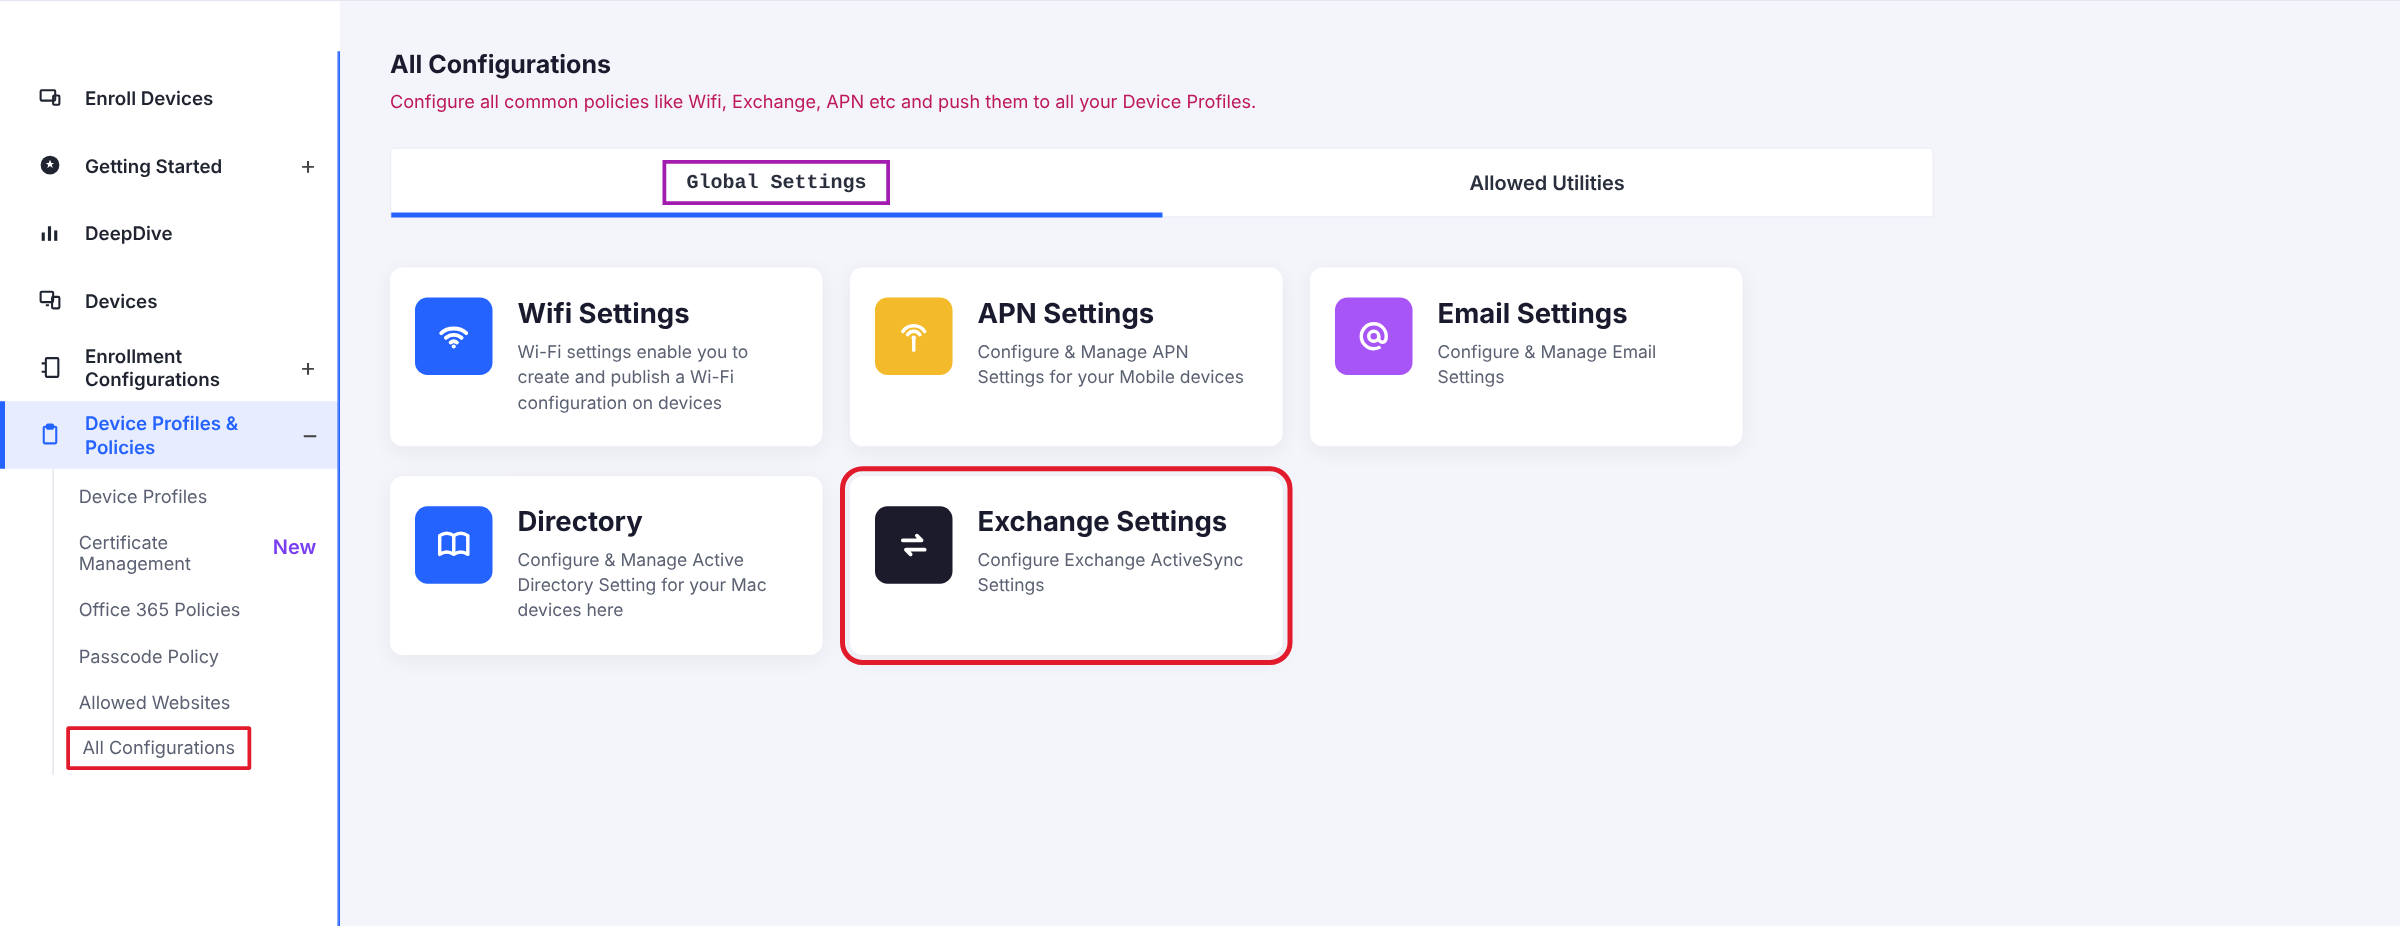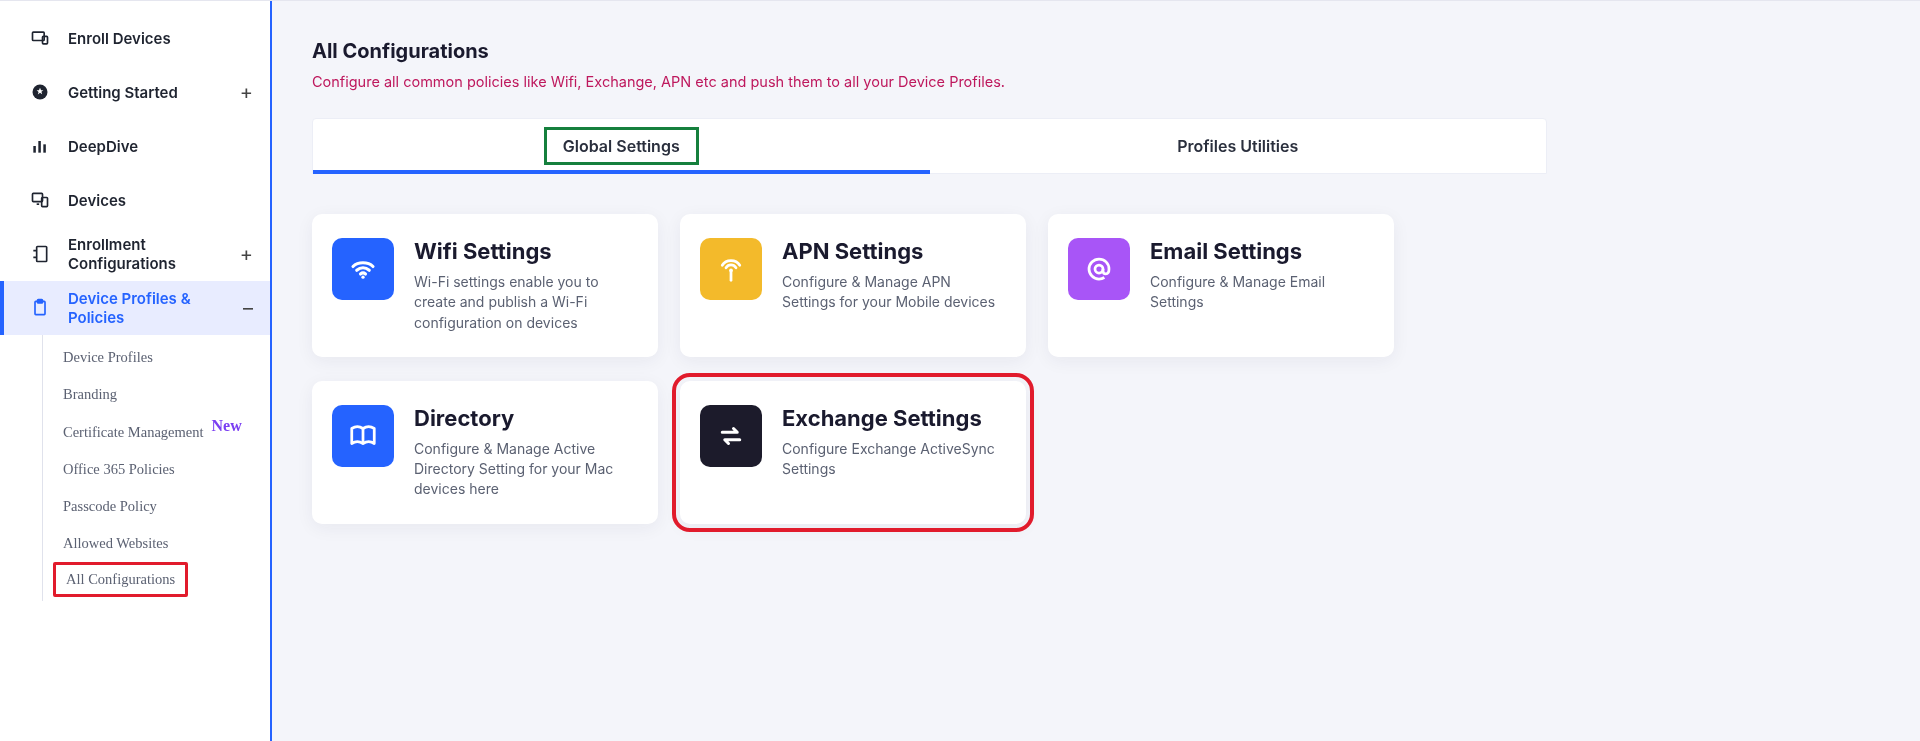--- a/index.html
+++ b/index.html
@@ -29,20 +29,21 @@
 
   
   .sidebar {
     width: 272px;
     flex: 0 0 272px;
     background: #fff;
     border-right: 2px solid var(--accent-blue);
     border-right-width: 1px;
     position: relative;
     padding-top: 10px;
+    margin-top: 40px;
   }
   .sidebar::after {
     content:"";
     position:absolute; top:0; right:0; bottom:0; width:1px;
     background: var(--accent-blue);
   }
 
   .nav-item {
     display: flex;
     align-items: center;
@@ -69,21 +70,20 @@
   .nav-icon {
     width: 20px; height: 20px; display:inline-flex; align-items:center; justify-content:center;
     color:#1f2430;
   }
   .nav-item.active .nav-icon { color: var(--accent-blue); }
 
   .sub-list {
     margin-left: 42px;
     border-left: 1px solid #e0e2ec;
     padding: 4px 0 4px 0;
-    font-family: Liberation Serif, serif;
   }
   .sub-item {
     display:flex; align-items:center;
     padding: 10px 18px 10px 20px;
     font-size: 14.5px;
     color: #5b6172;
     cursor:pointer;
     gap:8px;
     position:relative;
   }
@@ -125,22 +125,23 @@
     flex:1;
     display:flex; align-items:center; justify-content:center;
     font-size:16px; font-weight:600; color:#2a2f3d; cursor:pointer;
     position:relative;
   }
   .tab.active::after {
     content:""; position:absolute; left:0; right:0; bottom:-1px; height:4px;
     background: var(--accent-blue);
   }
   .tab-box {
-    border: 3px solid #15803d;
+    border: 3px solid #a21caf;
     padding: 6px 16px;
+    font-family: Liberation Mono, monospace;
   }
 
   .cards {
     margin-top: 40px;
     display:grid;
     grid-template-columns: repeat(3, 346px);
     gap: 24px 22px;
     width: 1100px;
   }
   .card {
@@ -252,23 +253,20 @@
       <span>Device Profiles &amp; Policies</span>
       <span class="spacer"></span>
       <span class="trailing">–</span>
     </div>
 
     <div class="sub-list">
       <div class="sub-item">
         <span>Device Profiles</span>
       </div>
       <div class="sub-item">
-        <span>Branding</span>
-      </div>
-      <div class="sub-item">
         <span>Certificate Management</span>
         <span class="badge-new">New</span>
       </div>
       <div class="sub-item">
         <span>Office 365 Policies</span>
       </div>
       <div class="sub-item">
         <span>Passcode Policy</span>
       </div>
       <div class="sub-item">
@@ -282,21 +280,21 @@
 
   <main class="main">
     <h1 class="page-title">All Configurations</h1>
     <p class="page-sub">Configure all common policies like Wifi, Exchange, APN etc and push them to all your Device Profiles.</p>
 
     <div class="tabs">
       <div class="tab active">
         <span class="tab-box">Global Settings</span>
       </div>
       <div class="tab">
-        <span>Profiles Utilities</span>
+        <span>Allowed Utilities</span>
       </div>
     </div>
 
     <div class="cards">
 
       <div class="card">
         <div class="card-icon ci-blue">
           <svg width="30" height="30" viewBox="0 0 24 24" fill="none" stroke="#fff" stroke-width="2.5" stroke-linecap="round">
               <path d="M4 10c4-4 12-4 16 0"></path>
               <path d="M7 13c3-2.5 7-2.5 10 0"></path>

